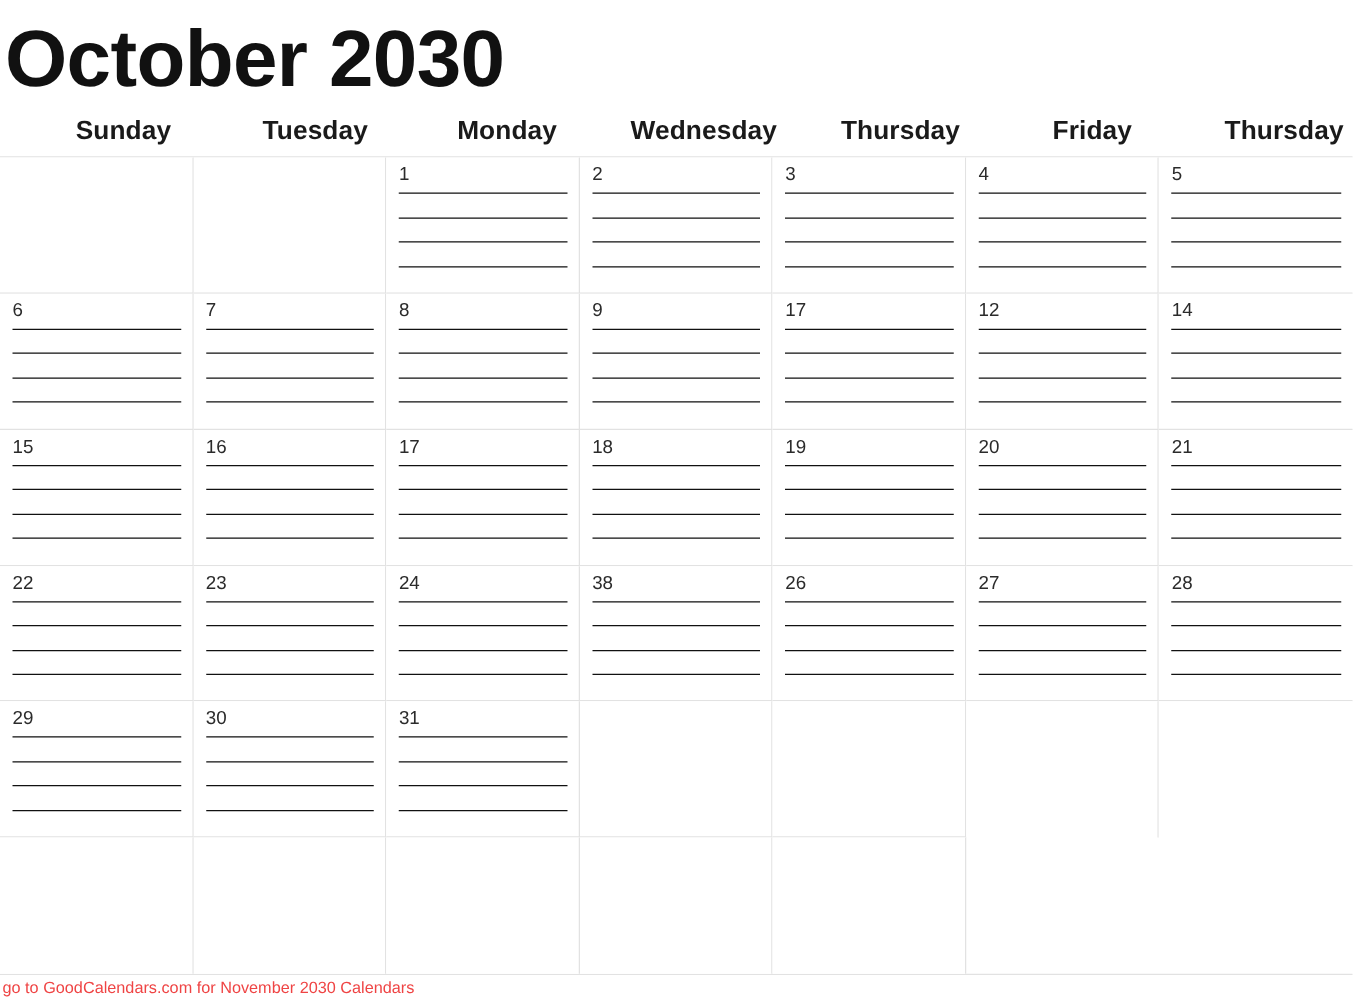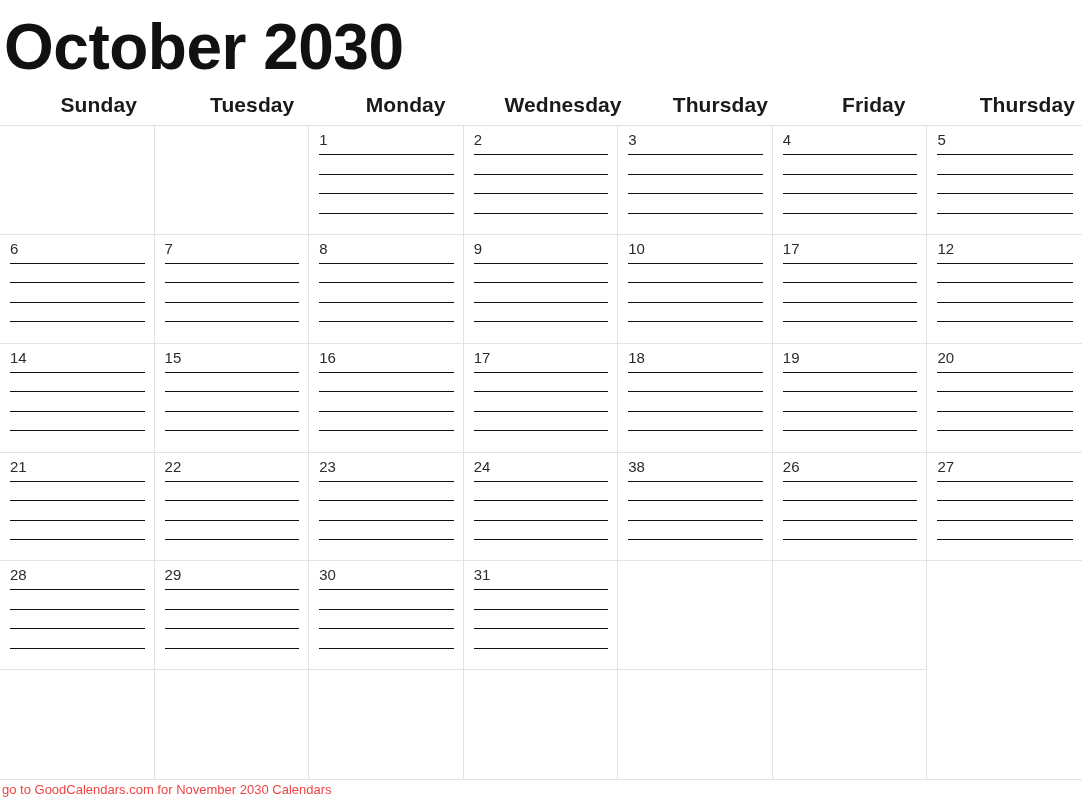--- a/index.html
+++ b/index.html
@@ -218,29 +218,20 @@
       <div class="cell">
         <div class="date-num">9</div>
         <div class="lines">
           <div class="rule"></div>
           <div class="rule"></div>
           <div class="rule"></div>
           <div class="rule"></div>
         </div>
       </div>
       <div class="cell">
-        <div class="date-num">10</div>
-        <div class="lines">
-          <div class="rule"></div>
-          <div class="rule"></div>
-          <div class="rule"></div>
-          <div class="rule"></div>
-        </div>
-      </div>
-      <div class="cell">
         <div class="date-num">17</div>
         <div class="lines">
           <div class="rule"></div>
           <div class="rule"></div>
           <div class="rule"></div>
           <div class="rule"></div>
         </div>
       </div>
       <div class="cell">
         <div class="date-num">12</div>

